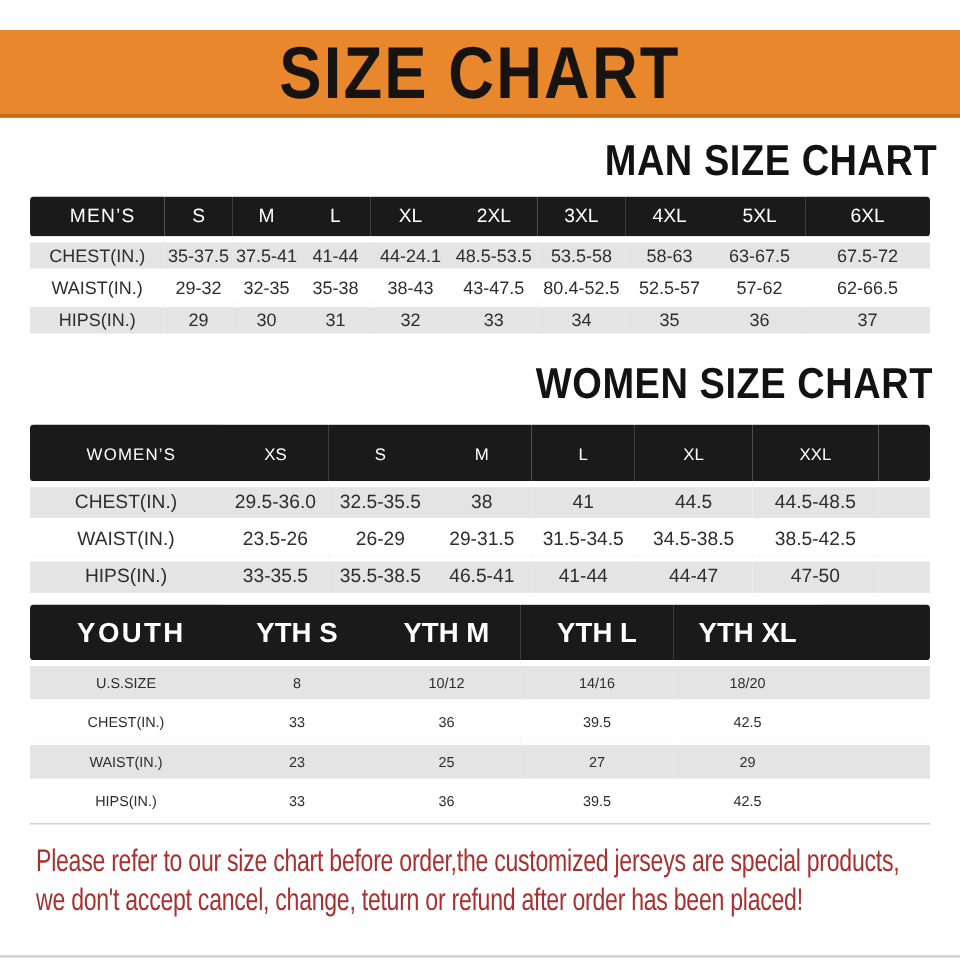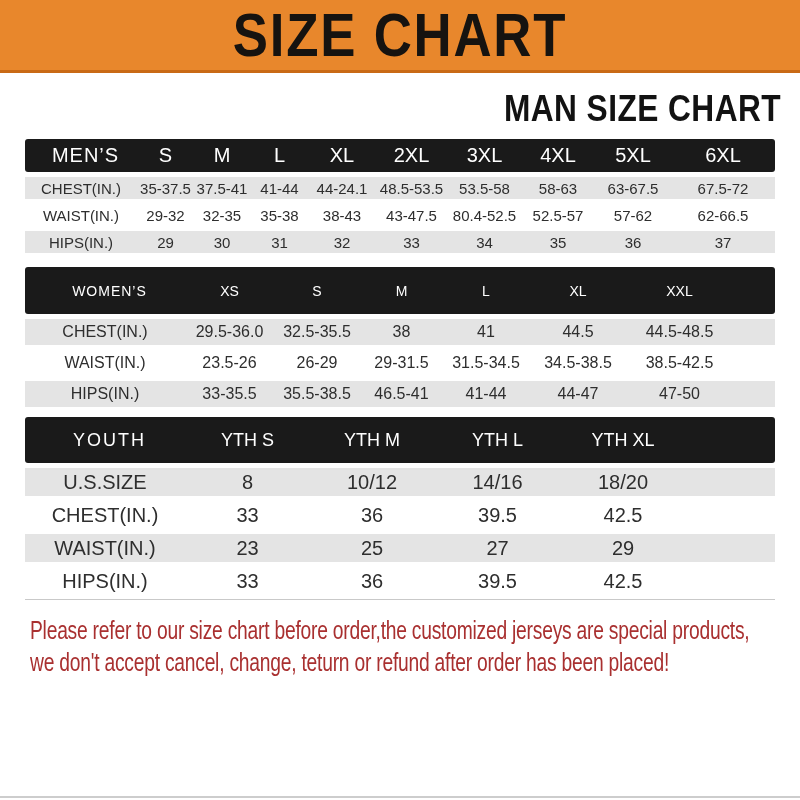--- a/index.html
+++ b/index.html
@@ -4,21 +4,21 @@
 <style>
   html,body{margin:0;padding:0;}
   body{
     width:800px;height:800px;position:relative;overflow:hidden;
     background:#ffffff;
     font-family:"Liberation Sans", sans-serif;
   }
   
   .banner{
     height:70px;background:#E8872C;border-bottom:3px solid #C96A16;
-    display:flex;align-items:center;justify-content:center;
+    display:flex;align-items:center;justify-content:center;margin-top:25px;
   }
   .banner-title{
     font-size:60px;font-weight:bold;color:#161310;
     display:inline-block;transform:scale(0.88,1.02);letter-spacing:2px;
     white-space:nowrap;
   }
   
   .heading-wrap{height:40px;line-height:40px;text-align:right;}
   .heading{
     font-size:36px;font-weight:bold;color:#121212;
@@ -42,31 +42,31 @@
   }
   tr.band th:first-child{border-radius:3px 0 0 3px;}
   tr.band th:last-child{border-radius:0 3px 3px 0;}
   th.corner{font-weight:bold;text-align:left;padding-left:10px;letter-spacing:1px;}
   tbody td{
     text-align:center;vertical-align:middle;color:#2E2E2E;
     border-top:5px solid #ffffff;background:#ffffff;
   }
   tr.shade td{background:#E4E4E4;}
   
-  .t-man tr.band th{height:31px;font-size:20px;}
+  .t-man tr.band th{height:31px;font-size:16px;}
   .t-man th.corner{font-size:22px;}
   .t-man tbody td{height:20px;font-size:15px;}
   
   .t-women tr.band th{height:45px;font-size:14px;}
   .t-women th.corner{font-size:25px;}
   .t-women tbody td{height:24px;font-size:16px;}
   
-  .t-youth tr.band th{height:44px;font-size:18px;}
+  .t-youth tr.band th{height:44px;font-size:23px;font-weight:bold;}
   .t-youth th.corner{font-size:25px;letter-spacing:2px;}
-  .t-youth tbody td{height:26px;font-size:20px;}
+  .t-youth tbody td{height:26px;font-size:12px;}
   
   .divider{width:750px;height:1px;background:#C9C9C9;margin:4px 0 0 25px;}
   .footer{margin:14px 0 0 30px;}
   .footer-line{
     display:block;white-space:nowrap;
     font-size:26px;line-height:32px;color:#A93030;
     transform:scaleX(0.74);transform-origin:0 50%;letter-spacing:-0.3px;
   }
   .bottom-edge{position:absolute;left:0;right:0;bottom:2px;height:2px;background:#CDCDCD;}
 </style>
@@ -143,20 +143,23 @@
           <td>34</td>
           <td>35</td>
           <td>36</td>
           <td>37</td>
         </tr>
       </tbody>
     </table>
 </section>
 
 <section>
+  <div class="heading-wrap wrap-women">
+    <span class="heading">WOMEN SIZE CHART</span>
+  </div>
   <table class="size-table t-women">
       <colgroup>
         <col style="width: 160px;">
         <col style="width: 89px;">
         <col style="width: 86px;">
         <col style="width: 83px;">
         <col style="width: 86px;">
         <col style="width: 98px;">
         <col style="width: 105px;">
         <col style="width: 43px;">

